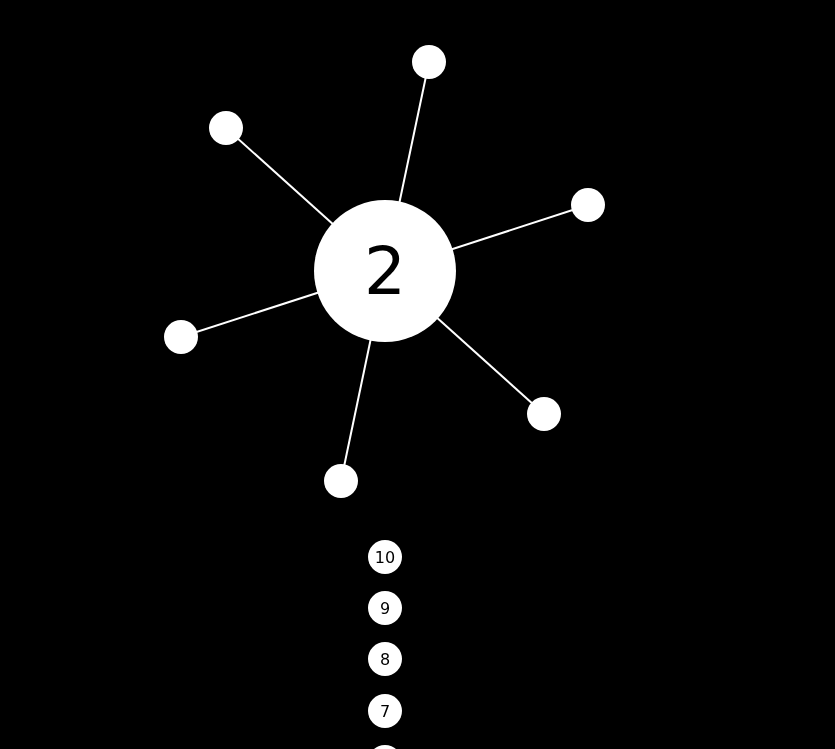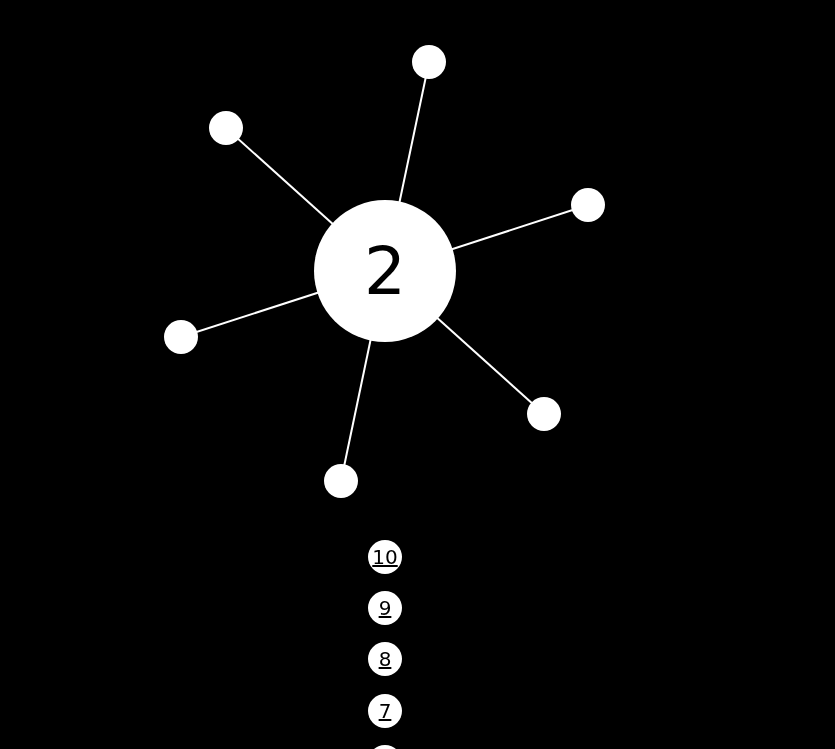--- a/index.html
+++ b/index.html
@@ -1,19 +1,19 @@
 <!DOCTYPE html>
 <html><head>
 <meta charset="utf-8">
 <style>
   html, body { margin:0; padding:0; background:#000; }
   body { width:835px; height:749px; overflow:hidden; position:relative; font-family:"DejaVu Sans", sans-serif; }
   svg { position:absolute; left:0; top:0; }
   .queue-ball { position:absolute; width:34px; height:34px; border-radius:50%; background:#fff; color:#000;
-    display:flex; align-items:center; justify-content:center; font-size:20px;text-decoration:underline; }
+    display:flex; align-items:center; justify-content:center; font-size:16px; }
   .core-label { position:absolute; left:314px; top:200px; width:142px; height:142px; display:flex; align-items:center; justify-content:center;
     font-size:66px; color:#000; }
 </style>
 </head>
 <body>
 
 <svg width="835" height="749">
   <g>
     <line x1="385" y1="271" x2="429" y2="62" stroke="#fff" stroke-width="2"></line>
     <line x1="385" y1="271" x2="226" y2="128" stroke="#fff" stroke-width="2"></line>

